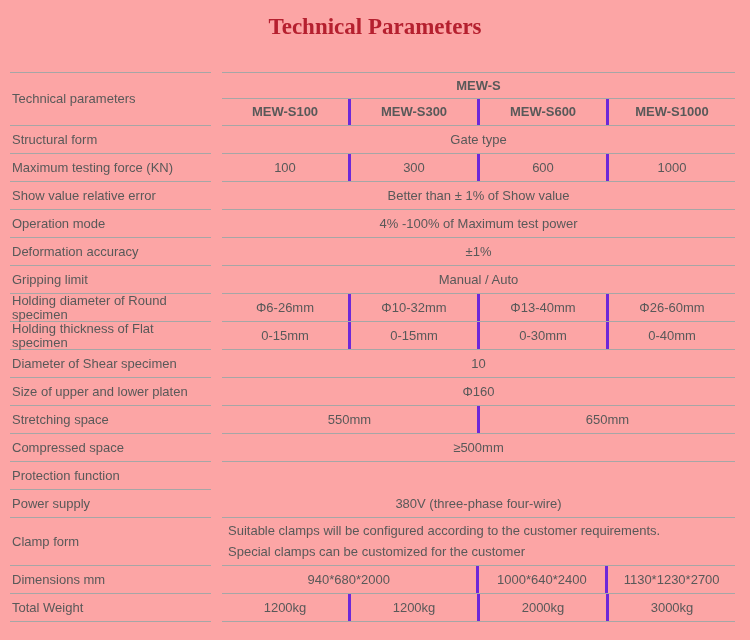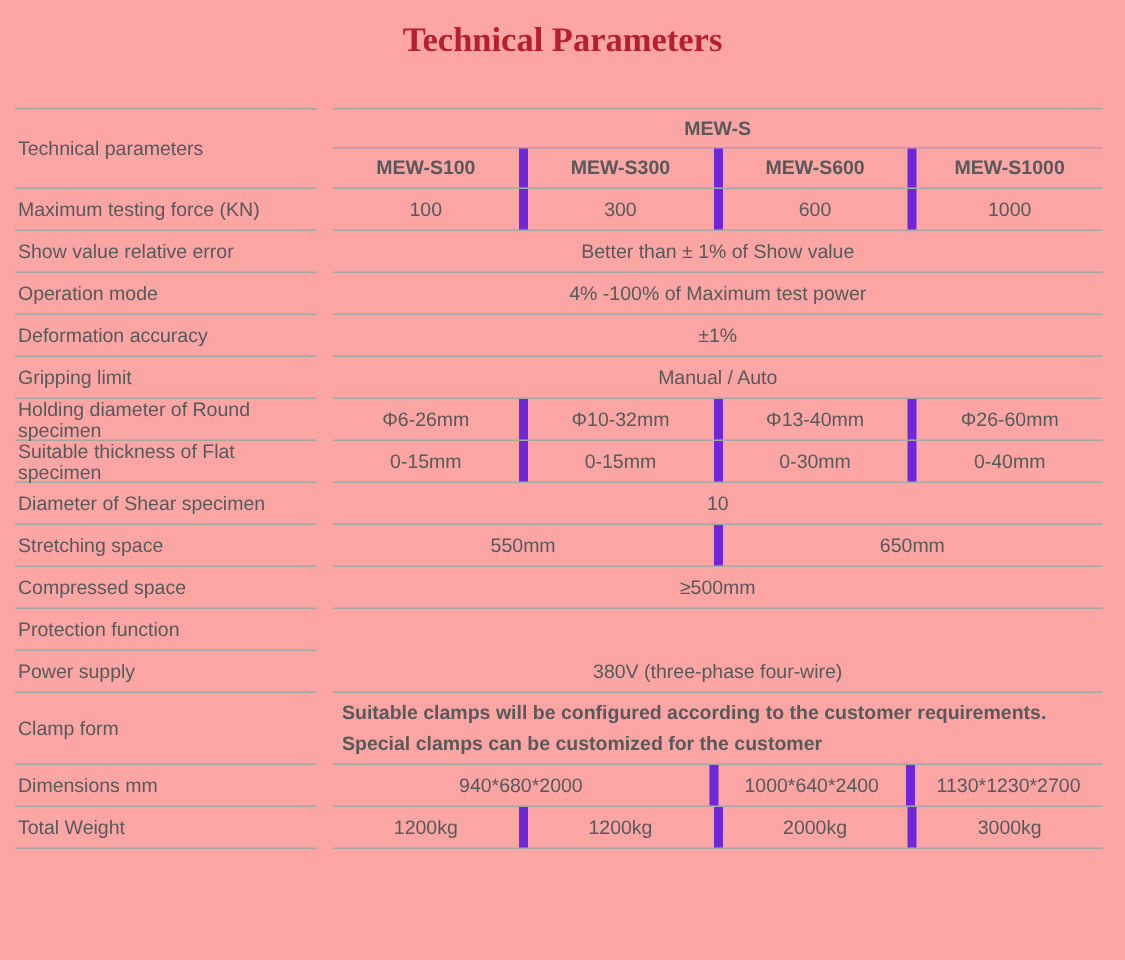--- a/index.html
+++ b/index.html
@@ -57,28 +57,27 @@
     border-bottom: 1px solid #a6a6a6;
     min-height: 27px;
   }
   .cell {
     display: flex;
     align-items: center;
     justify-content: center;
     text-align: center;
     line-height: 1.2;
   }
-  .cell.sep { border-left: 6px solid #6d28d9; }
+  .cell.sep { border-left: 3px solid #6d28d9; }
   .cell.left {
     justify-content: flex-start;
     text-align: left;
     padding-left: 6px;
     white-space: pre-line;
     line-height: 1.55;
-    font-weight: bold;
   }
   .row.std .label-cell, .row.std .cells { height: 28px; }
   .row.tall .label-cell, .row.tall .cells { height: 48px; }
 </style>
 </head>
 <body>
 
 <div class="page">
   <div class="title">Technical Parameters</div>
 
@@ -93,20 +92,27 @@
             <div class="cell" style="flex: 1 1 0%;">MEW-S100</div>
             <div class="cell sep" style="flex: 1 1 0%;">MEW-S300</div>
             <div class="cell sep" style="flex: 1 1 0%;">MEW-S600</div>
             <div class="cell sep" style="flex: 1 1 0%;">MEW-S1000</div>
           </div>
       </div>
     </div>
 
     <div>
         <div class="row std">
+          <div class="label-cell">Structural form</div>
+          <div class="gap"></div>
+          <div class="cells">
+            <div class="cell" style="flex: 4 1 0%;">Gate type</div>
+          </div>
+        </div>
+        <div class="row std">
           <div class="label-cell">Maximum testing force (KN)</div>
           <div class="gap"></div>
           <div class="cells">
             <div class="cell" style="flex: 1 1 0%;">100</div>
             <div class="cell sep" style="flex: 1 1 0%;">300</div>
             <div class="cell sep" style="flex: 1 1 0%;">600</div>
             <div class="cell sep" style="flex: 1 1 0%;">1000</div>
           </div>
         </div>
         <div class="row std">
@@ -141,37 +147,44 @@
           <div class="label-cell">Holding diameter of Round specimen</div>
           <div class="gap"></div>
           <div class="cells">
             <div class="cell" style="flex: 1 1 0%;">Φ6-26mm</div>
             <div class="cell sep" style="flex: 1 1 0%;">Φ10-32mm</div>
             <div class="cell sep" style="flex: 1 1 0%;">Φ13-40mm</div>
             <div class="cell sep" style="flex: 1 1 0%;">Φ26-60mm</div>
           </div>
         </div>
         <div class="row std">
-          <div class="label-cell">Suitable thickness of Flat specimen</div>
+          <div class="label-cell">Holding thickness of Flat specimen</div>
           <div class="gap"></div>
           <div class="cells">
             <div class="cell" style="flex: 1 1 0%;">0-15mm</div>
             <div class="cell sep" style="flex: 1 1 0%;">0-15mm</div>
             <div class="cell sep" style="flex: 1 1 0%;">0-30mm</div>
             <div class="cell sep" style="flex: 1 1 0%;">0-40mm</div>
           </div>
         </div>
         <div class="row std">
           <div class="label-cell">Diameter of Shear specimen</div>
           <div class="gap"></div>
           <div class="cells">
             <div class="cell" style="flex: 4 1 0%;">10</div>
           </div>
         </div>
         <div class="row std">
+          <div class="label-cell">Size of upper and lower platen</div>
+          <div class="gap"></div>
+          <div class="cells">
+            <div class="cell" style="flex: 4 1 0%;">Φ160</div>
+          </div>
+        </div>
+        <div class="row std">
           <div class="label-cell">Stretching space</div>
           <div class="gap"></div>
           <div class="cells">
             <div class="cell" style="flex: 2 1 0%;">550mm</div>
             <div class="cell sep" style="flex: 2 1 0%;">650mm</div>
           </div>
         </div>
         <div class="row std">
           <div class="label-cell">Compressed space</div>
           <div class="gap"></div>

